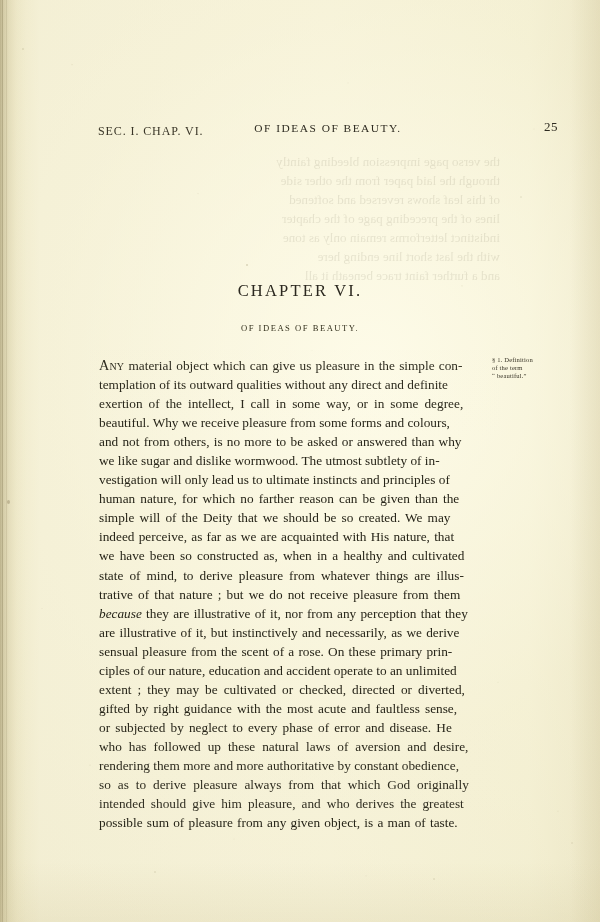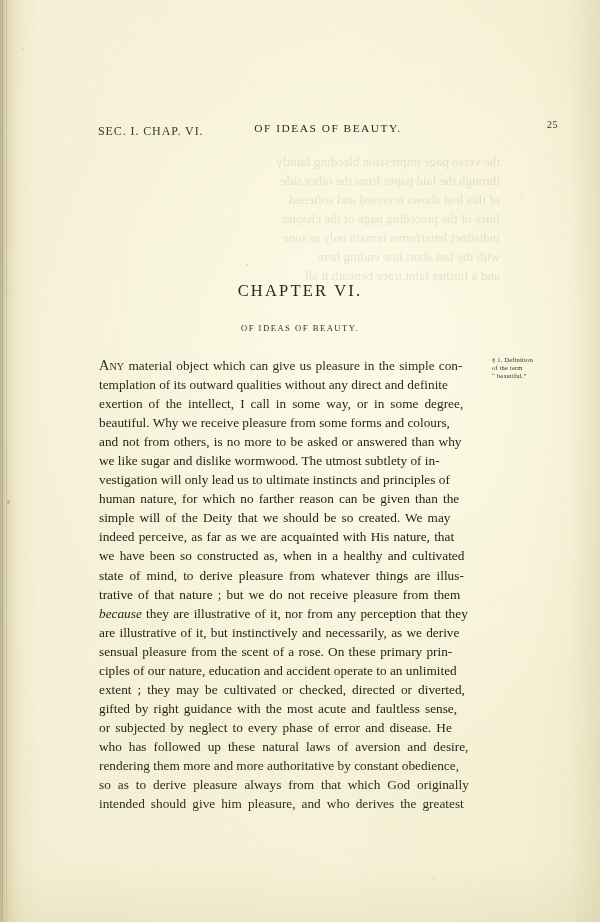--- a/index.html
+++ b/index.html
@@ -129,21 +129,21 @@
     top: 0;
     text-align: center;
     font-size: 11.4px;
     letter-spacing: 1.5px;
     color: #2e2b21;
     white-space: nowrap;
   }
   .rh-right {
     position: absolute;
     right: 0; top: -3px;
-    font-size: 10px;
+    font-size: 13px;
     color: #2e2b21;
     letter-spacing: .5px;
   }
 
   
   .chapter-title {
     position: absolute;
     left: 0; right: 0;
     top: 281px;
     text-align: center;
@@ -277,17 +277,18 @@
       <span class="ln ws1">are illustrative of it, but instinctively and necessarily, as we derive</span>
       <span class="ln ws1">sensual pleasure from the scent of a rose.   On these primary prin-</span>
       <span class="ln ws0">ciples of our nature, education and accident operate to an unlimited</span>
       <span class="ln ws3">extent ; they may be cultivated or checked, directed or diverted,</span>
       <span class="ln ws2">gifted by right guidance with the most acute and faultless sense,</span>
       <span class="ln ws2">or subjected by neglect to every phase of error and disease.   He</span>
       <span class="ln ws4">who has followed up these natural laws of aversion and desire,</span>
       <span class="ln ws0">rendering them more and more authoritative by constant obedience,</span>
       <span class="ln ws4">so as to derive pleasure always from that which God originally</span>
       <span class="ln ws3">intended should give him pleasure, and who derives the greatest</span>
+      <span class="ln ws1">possible sum of pleasure from any given object, is a man of taste.</span>
     </div>
 
   <div class="ink-fade"></div>
 
 </div>
 
 </body></html>

